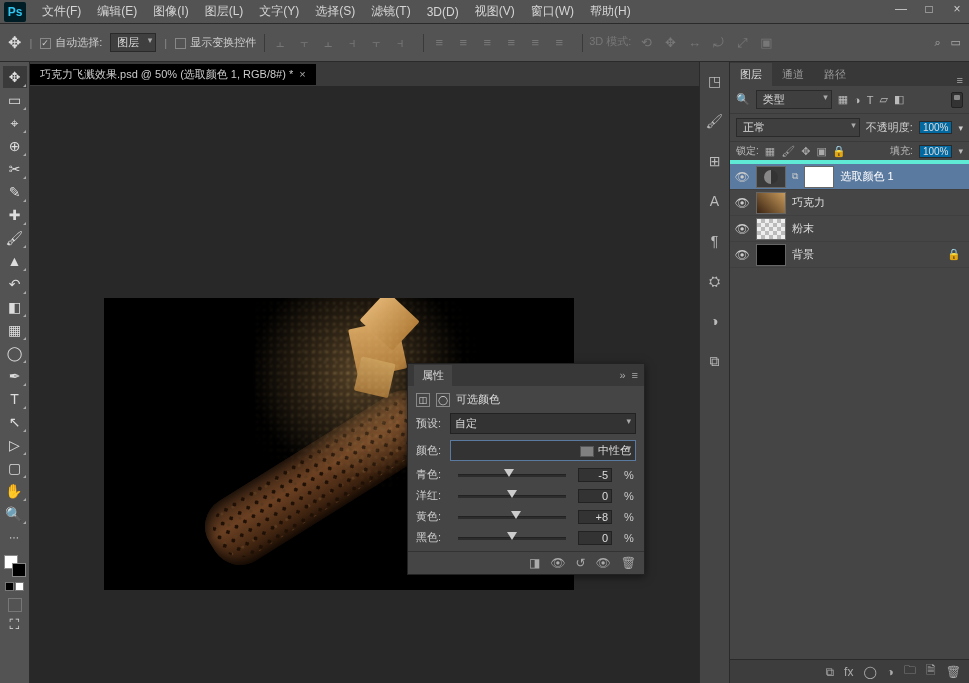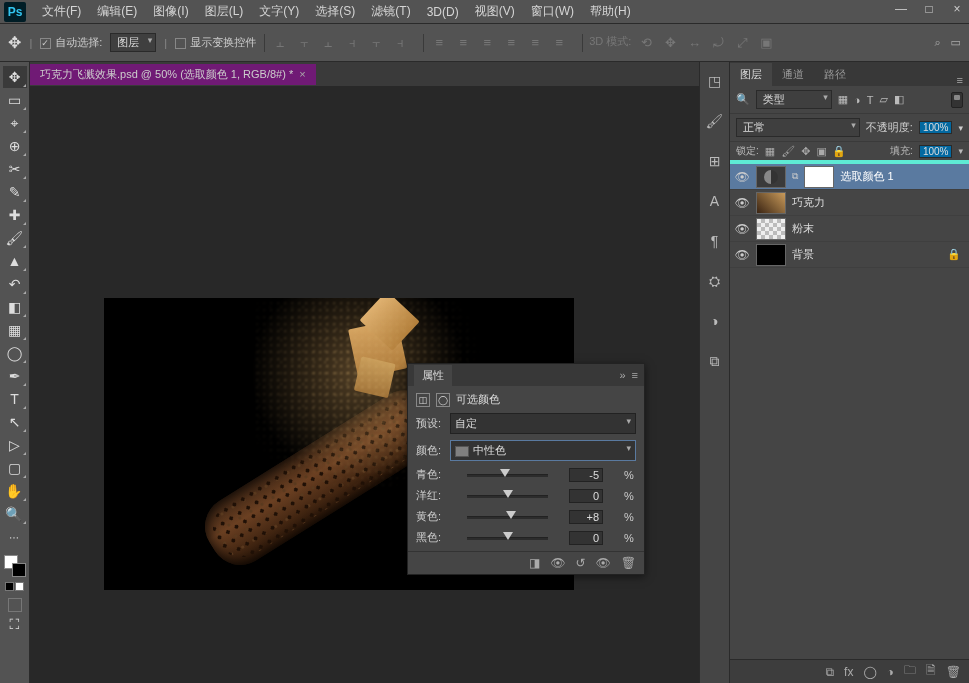--- a/index.html
+++ b/index.html
@@ -19,21 +19,21 @@
 .checkbox.checked::after { content:"✓"; font-size:9px; color:#ccc; position:relative; top:-3px; left:0px;}
 .dropdown { background: #3f3f3f; border: 1px solid #2a2a2a; padding: 1px 16px 1px 6px; position: relative; color:#ddd; font-size:11px;}
 .dropdown::after { content: "▾"; position: absolute; right: 3px; font-size: 9px; color:#aaa;}
 .opt-icon { width: 18px; height: 18px; display:flex; align-items:center; justify-content:center; color:#777; font-size:13px;}
 .opt-group { display:flex; gap:6px; padding:0 6px; border-left:1px solid #3a3a3a;}
 .right-icons { margin-left:auto; display:flex; gap:10px; color:#aaa;}
 
 
 .workspace { position: absolute; top: 62px; left: 30px; right: 270px; bottom: 0; background: #282828; }
 .doc-tab-bar { height: 24px; background: #3a3a3a; display: flex; align-items: center; }
-.doc-tab { background: #701a75; padding: 3px 10px; font-size: 11px; color: #ccc; display:flex; align-items:center; gap:6px;}
+.doc-tab { background: #000000; padding: 3px 10px; font-size: 11px; color: #ccc; display:flex; align-items:center; gap:6px;}
 .doc-tab .close-x { color:#aaa; font-size:11px;}
 .canvas-area { position: absolute; top: 24px; left: 0; right: 0; bottom: 0; background: #282828; display:flex; align-items:center; justify-content:center; }
 .canvas-image { width: 470px; height: 292px; background: #000; position:absolute; left:74px; top:212px; overflow:hidden; }
 .choco { position:absolute; left:70px; top:60px; width:260px; height:180px; transform:rotate(-32deg); }
 .choco-body { width:100%; height:70px; background: linear-gradient(180deg,#3b2414,#6b4022 40%,#2a1608); border-radius:30px; position:absolute; bottom:20px;
   box-shadow: inset 0 0 15px #000; }
 .choco-body::before{content:"";position:absolute;inset:6px;border-radius:30px;
   background-image: radial-gradient(#1f1006 2px,transparent 2px),radial-gradient(#5a3a1f 1px,transparent 2px);
   background-size:10px 10px,13px 13px;}
 .break { position:absolute; left:190px; top:-20px; width:150px; height:150px; }
@@ -102,23 +102,23 @@
 .props-header{height:22px;display:flex;align-items:center;padding:0 6px;background:#383838;}
 .props-header .ptab{background:#454545;padding:3px 8px;font-size:11px;color:#ddd;}
 .props-header .pmenu{margin-left:auto;display:flex;gap:6px;color:#aaa;font-size:11px;}
 .props-body{padding:6px 8px;display:flex;flex-direction:column;gap:6px;}
 .props-title{display:flex;gap:6px;align-items:center;color:#ddd;font-size:11px;}
 .props-title .ic{width:14px;height:14px;border:1px solid #888;display:flex;align-items:center;justify-content:center;font-size:9px;}
 .prop-field{display:flex;align-items:center;gap:4px;font-size:11px;}
 .prop-field label{width:30px;color:#ccc;}
 .prop-select{flex:1;background:#333;border:1px solid #222;padding:2px 4px;color:#ddd;font-size:11px;position:relative;}
 .prop-select::after{content:"▾";position:absolute;right:4px;font-size:9px;color:#aaa;}
-.prop-select.hl{border:1px solid #5a7aa0;}
+.prop-select.hl{border:1px solid #5a7aa0;text-align:right;}
 .swatch-box{width:14px;height:11px;background:#808080;display:inline-block;margin-right:4px;vertical-align:middle;border:1px solid #555;}
-.slider-row{display:flex;align-items:center;gap:21px;font-size:11px;}
+.slider-row{display:flex;align-items:center;gap:12px;font-size:11px;}
 .slider-row label{width:30px;color:#ccc;}
 .slider-track{flex:1;height:14px;position:relative;}
 .slider-track::before{content:"";position:absolute;left:0;right:0;top:6px;height:2px;background:#2c2c2c;border-top:1px solid #222;}
 .slider-thumb{position:absolute;top:1px;width:0;height:0;border-left:5px solid transparent;border-right:5px solid transparent;border-top:8px solid #ccc;transform:translateX(-5px);}
 .num-box{width:34px;background:#333;border:1px solid #222;color:#ddd;text-align:right;padding:0 3px;font-size:11px;}
 .pct{width:12px;color:#ccc;font-size:11px;}
 .radio-row{display:flex;gap:18px;justify-content:center;padding:4px 0 6px;}
 .radio{display:flex;align-items:center;gap:4px;font-size:11px;color:#ccc;}
 .radio .r{width:11px;height:11px;border:1px solid #999;border-radius:50%;display:flex;align-items:center;justify-content:center;}
 .radio .r.on::after{content:"";width:5px;height:5px;background:#ddd;border-radius:50%;}

